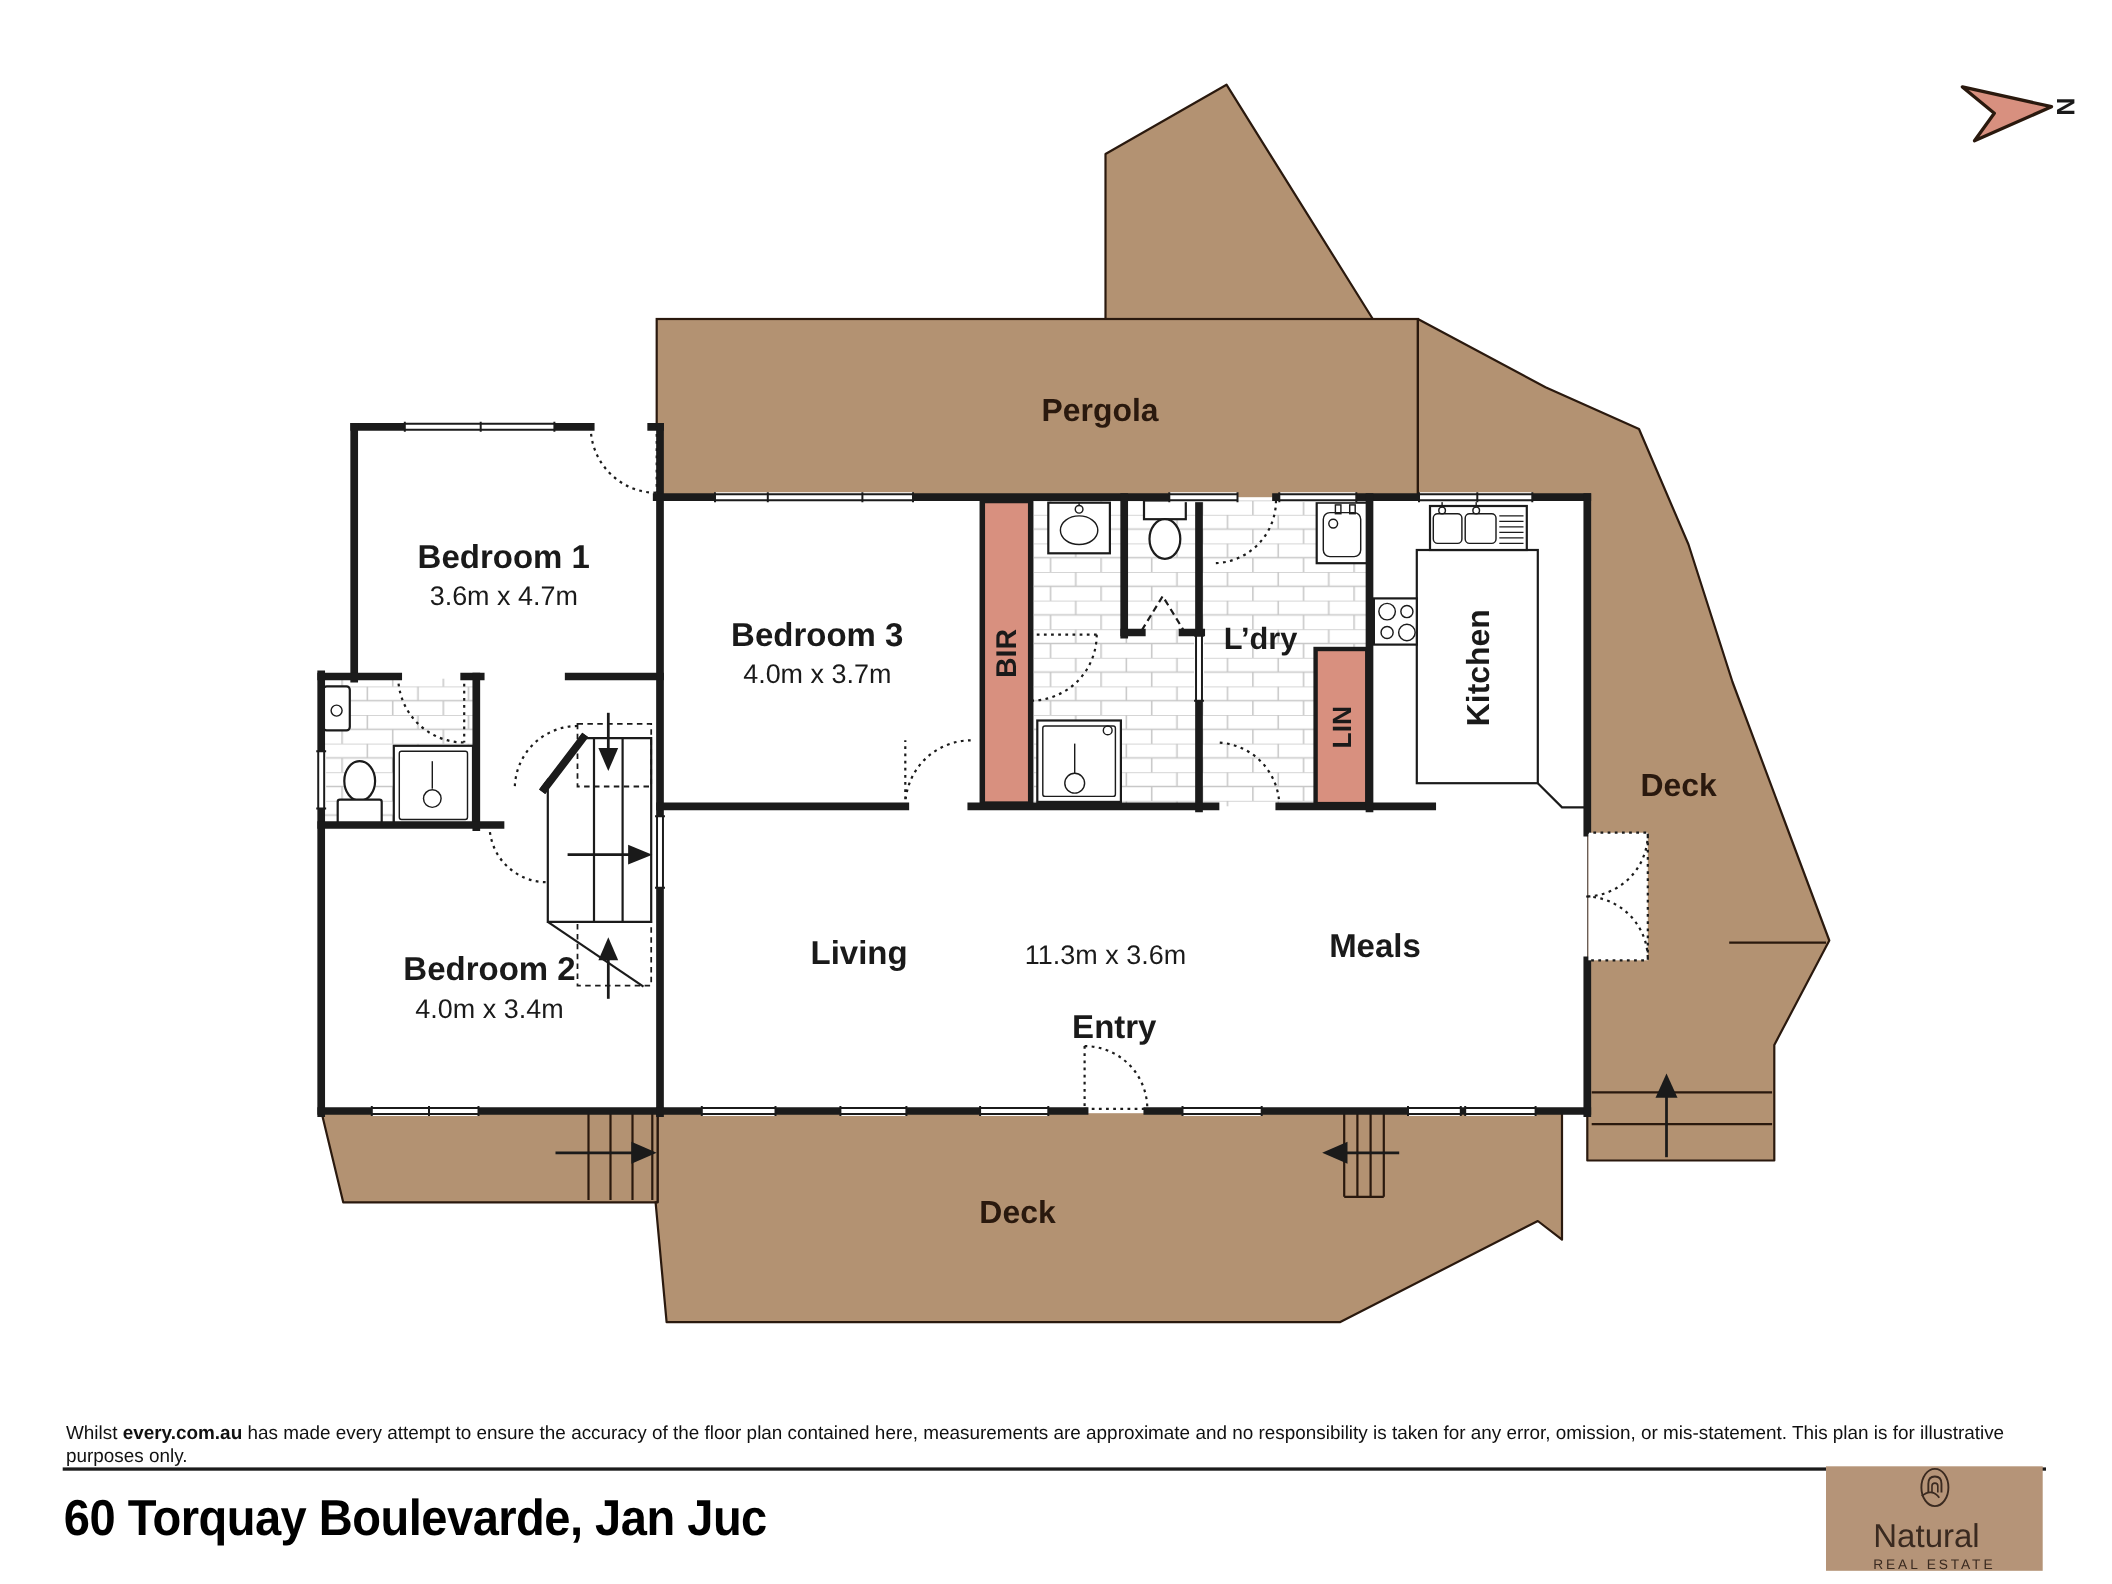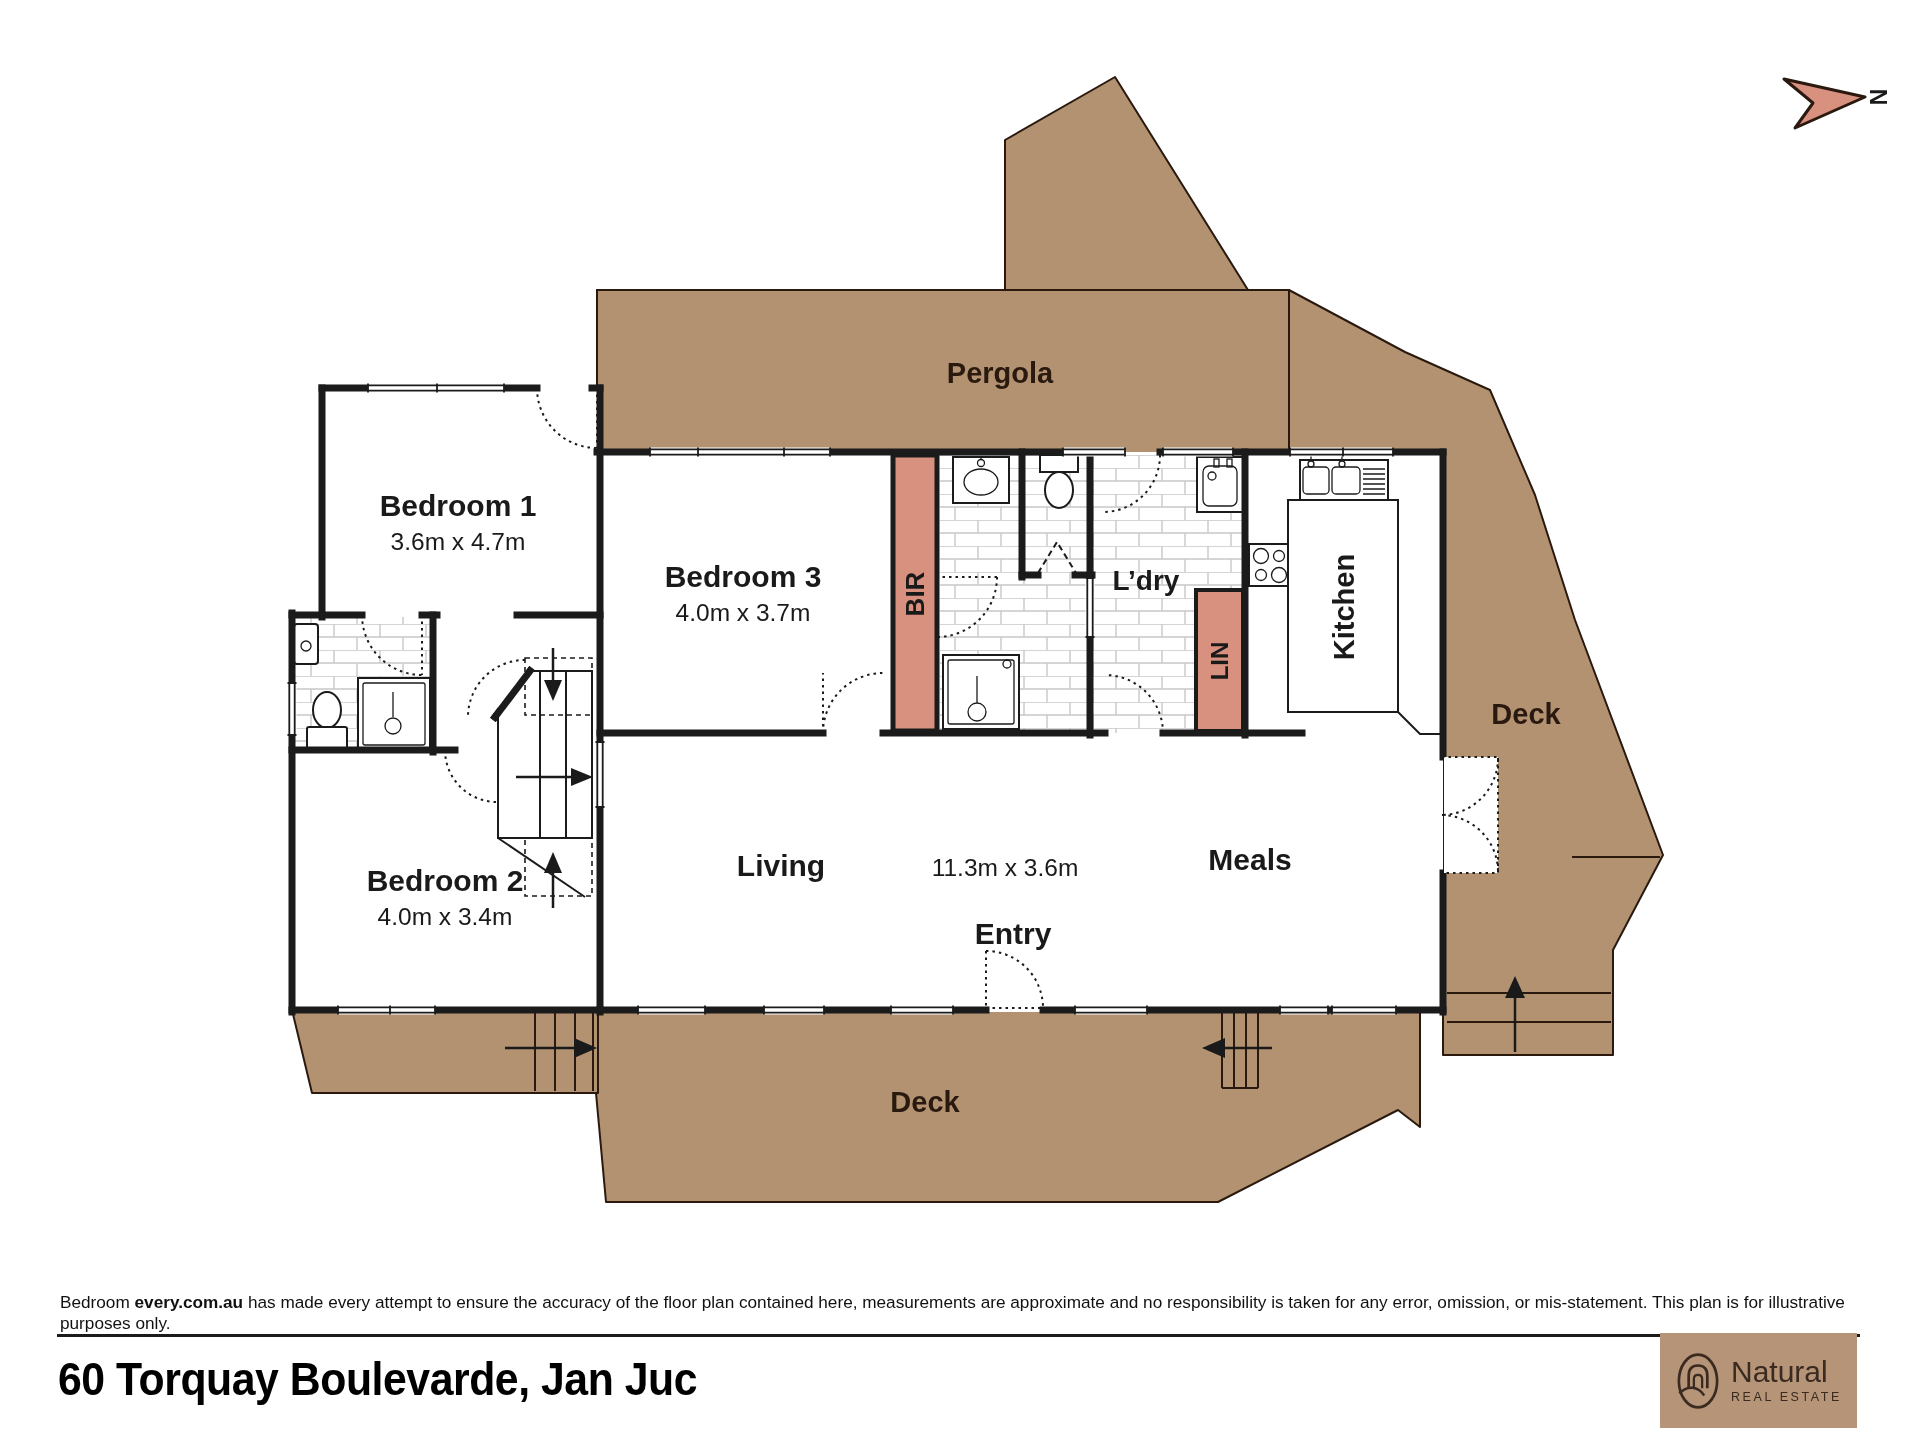--- a/index.html
+++ b/index.html
@@ -15,21 +15,21 @@
   .fixthin{stroke:#1b1b1b;stroke-width:1.3;fill:none;}
   .door{stroke:#1b1b1b;stroke-width:2;fill:none;stroke-dasharray:2.5,4;}
   .dashedbox{stroke:#1b1b1b;stroke-width:1.6;fill:none;stroke-dasharray:5,4;}
   .winline{stroke:#1b1b1b;stroke-width:1.8;fill:none;}
   .decktread{stroke:#2a190e;stroke-width:2;fill:none;}
   .arrowline{stroke:#1a1a1a;stroke-width:2.5;fill:none;}
   .arrowhead{fill:#1a1a1a;stroke:none;}
   #footer-disclaimer{position:absolute;left:60px;top:1292px;width:1800px;font-size:17.2px;color:#111;}
   #footer-rule{position:absolute;left:57px;top:1334px;width:1803px;height:3px;background:#1b1b1b;}
   #footer-address{position:absolute;left:58px;top:1352px;font-size:46px;font-weight:bold;color:#000;letter-spacing:-0.5px;transform:scaleX(0.93);transform-origin:left top;white-space:nowrap;}
-  #logo{position:absolute;left:1660px;top:1333px;width:197px;height:95px;display:flex;align-items:center;justify-content:center;gap:10px;}
+  #logo{position:absolute;left:1660px;top:1333px;width:197px;height:95px;display:flex;align-items:center;justify-content:center;gap:10px;flex-direction:column;}
   #logo .logo-text{display:flex;flex-direction:column;line-height:1;}
   #logo .brand{font-size:30px;font-weight:500;}
   #logo .tagline{font-size:12.5px;letter-spacing:2.6px;margin-top:4px;font-weight:400;}
 </style>
 </head>
 <body>
 
 <svg id="plan-svg" width="1920" height="1250" viewBox="0 0 1920 1250">
   <defs>
     <pattern id="tile" width="46" height="26" patternUnits="userSpaceOnUse">
@@ -249,21 +249,21 @@
     <text class="rot-label" style="font-size:24px" x="1220" y="661" transform="rotate(-90 1220 661)" dy="8">LIN</text>
     <text class="rot-label" style="font-size:29px" x="1344" y="607" transform="rotate(-90 1344 607)" dy="10">Kitchen</text>
   </g>
 
   <g>
     <polygon points="1784,79 1865,97 1795,128 1813,103" stroke="#2a190e" stroke-width="3" stroke-linejoin="round" fill="#d8907f"></polygon>
     <text x="1878" y="97" transform="rotate(90 1878 97)" font-family="Liberation Sans, sans-serif" font-size="23" font-weight="bold" fill="#1a1a1a" text-anchor="middle" dy="8">N</text>
   </g>
 </svg>
 
-<div id="footer-disclaimer"><span>Bedroom </span><b>every.com.au</b><span> has made every attempt to ensure the accuracy of the floor plan contained here, measurements are approximate and no responsibility is taken for any error, omission, or mis-statement. This plan is for illustrative purposes only.</span></div>
+<div id="footer-disclaimer"><span>Whilst </span><b>every.com.au</b><span> has made every attempt to ensure the accuracy of the floor plan contained here, measurements are approximate and no responsibility is taken for any error, omission, or mis-statement. This plan is for illustrative purposes only.</span></div>
 
 <div id="footer-rule"></div>
 
 <div id="footer-address">60 Torquay Boulevarde, Jan Juc</div>
 
 <div id="logo" style="background: rgb(181, 148, 120); color: rgb(58, 42, 32);">
   <svg width="46" height="60" viewBox="0 0 44 58">
     <ellipse cx="22" cy="29" rx="18.5" ry="25.5" fill="none" stroke="#3a2a20" stroke-width="2.6"></ellipse>
     <path d="M13,36 V24 Q13,14 22,14 Q31,14 31,24 V36" fill="none" stroke="#3a2a20" stroke-width="2.6"></path>
     <path d="M18,36 V27 Q18,23 22,23 Q26,23 26,27 V36" fill="none" stroke="#3a2a20" stroke-width="2.2"></path>

